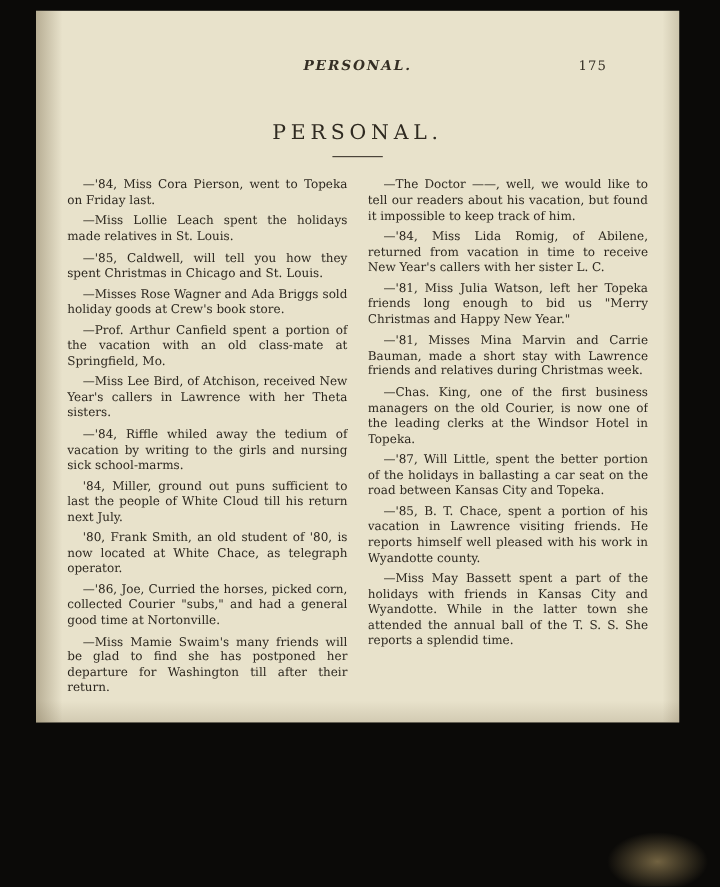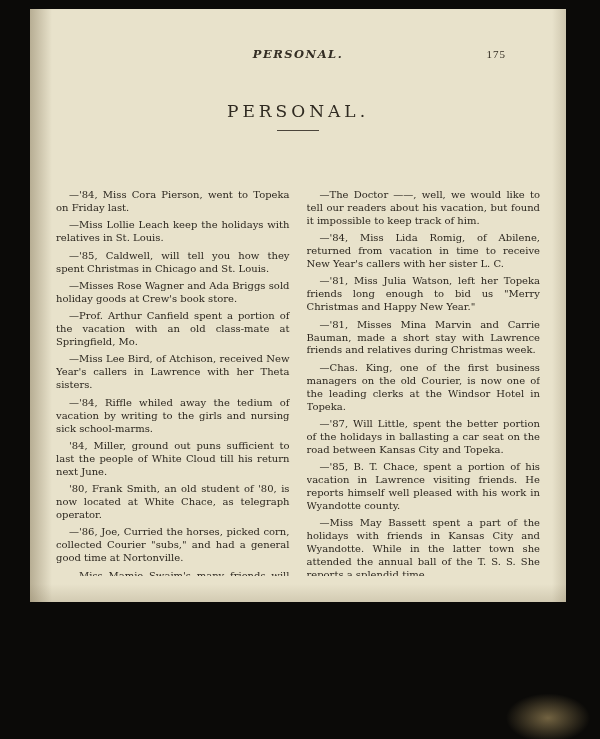--- a/index.html
+++ b/index.html
@@ -50,21 +50,20 @@
     letter-spacing: 1.5px;
     color: #342e24;
   }
   .page-num {
     position: absolute;
     right: 34px;
     top: 1px;
     font-size: 11px;
     letter-spacing: 1px;
     color: #342e24;
-    font-family: Liberation Serif, serif;
   }
   .title-block {
     position: absolute;
     top: 92px;
     left: 0; right: 0;
     text-align: center;
   }
   .main-title {
     font-size: 17px;
     letter-spacing: 4px;
@@ -79,21 +78,20 @@
     margin: 9px auto 0 auto;
   }
   .cols {
     position: absolute;
     top: 140px;
     left: 26px;
     right: 26px;
     bottom: 26px;
     display: flex;
     gap: 17px;
-    margin-top: 40px;
   }
   .col {
     flex: 1 1 0;
     overflow: hidden;
   }
   .para {
     font-size: 10px;
     line-height: 12.9px;
     text-align: justify;
     text-indent: 13px;
@@ -113,27 +111,27 @@
     </div>
 
     <div class="title-block">
       <h1 class="main-title">PERSONAL.</h1>
       <div class="title-rule"></div>
     </div>
 
     <div class="cols">
       <div class="col">
           <p class="para">—'84, Miss Cora Pierson, went to Topeka on Friday last.</p>
-          <p class="para">—Miss Lollie Leach keep the holidays with relatives in St. Louis.</p>
+          <p class="para">—Miss Lollie Leach spent the holidays made relatives in St. Louis.</p>
           <p class="para">—'85, Caldwell, will tell you how they spent Christmas in Chicago and St. Louis.</p>
           <p class="para">—Misses Rose Wagner and Ada Briggs sold holiday goods at Crew's book store.</p>
           <p class="para">—Prof. Arthur Canfield spent a portion of the vacation with an old class-mate at Springfield, Mo.</p>
           <p class="para">—Miss Lee Bird, of Atchison, received New Year's callers in Lawrence with her Theta sisters.</p>
           <p class="para">—'84, Riffle whiled away the tedium of vacation by writing to the girls and nursing sick school-marms.</p>
-          <p class="para">'84, Miller, ground out puns sufficient to last the people of White Cloud till his return next June.</p>
+          <p class="para">'84, Miller, ground out puns sufficient to last the people of White Cloud till his return next July.</p>
           <p class="para">'80, Frank Smith, an old student of '80, is now located at White Chace, as telegraph operator.</p>
           <p class="para">—'86, Joe, Curried the horses, picked corn, collected Courier "subs," and had a general good time at Nortonville.</p>
           <p class="para">—Miss Mamie Swaim's many friends will be glad to find she has postponed her departure for Washington till after their return.</p>
         </div>
       <div class="col">
           <p class="para">—The Doctor ——, well, we would like to tell our readers about his vacation, but found it impossible to keep track of him.</p>
           <p class="para">—'84, Miss Lida Romig, of Abilene, returned from vacation in time to receive New Year's callers with her sister L. C.</p>
           <p class="para">—'81, Miss Julia Watson, left her Topeka friends long enough to bid us "Merry Christmas and Happy New Year."</p>
           <p class="para">—'81, Misses Mina Marvin and Carrie Bauman, made a short stay with Lawrence friends and relatives during Christmas week.</p>
           <p class="para">—Chas. King, one of the first business managers on the old Courier, is now one of the leading clerks at the Windsor Hotel in Topeka.</p>

